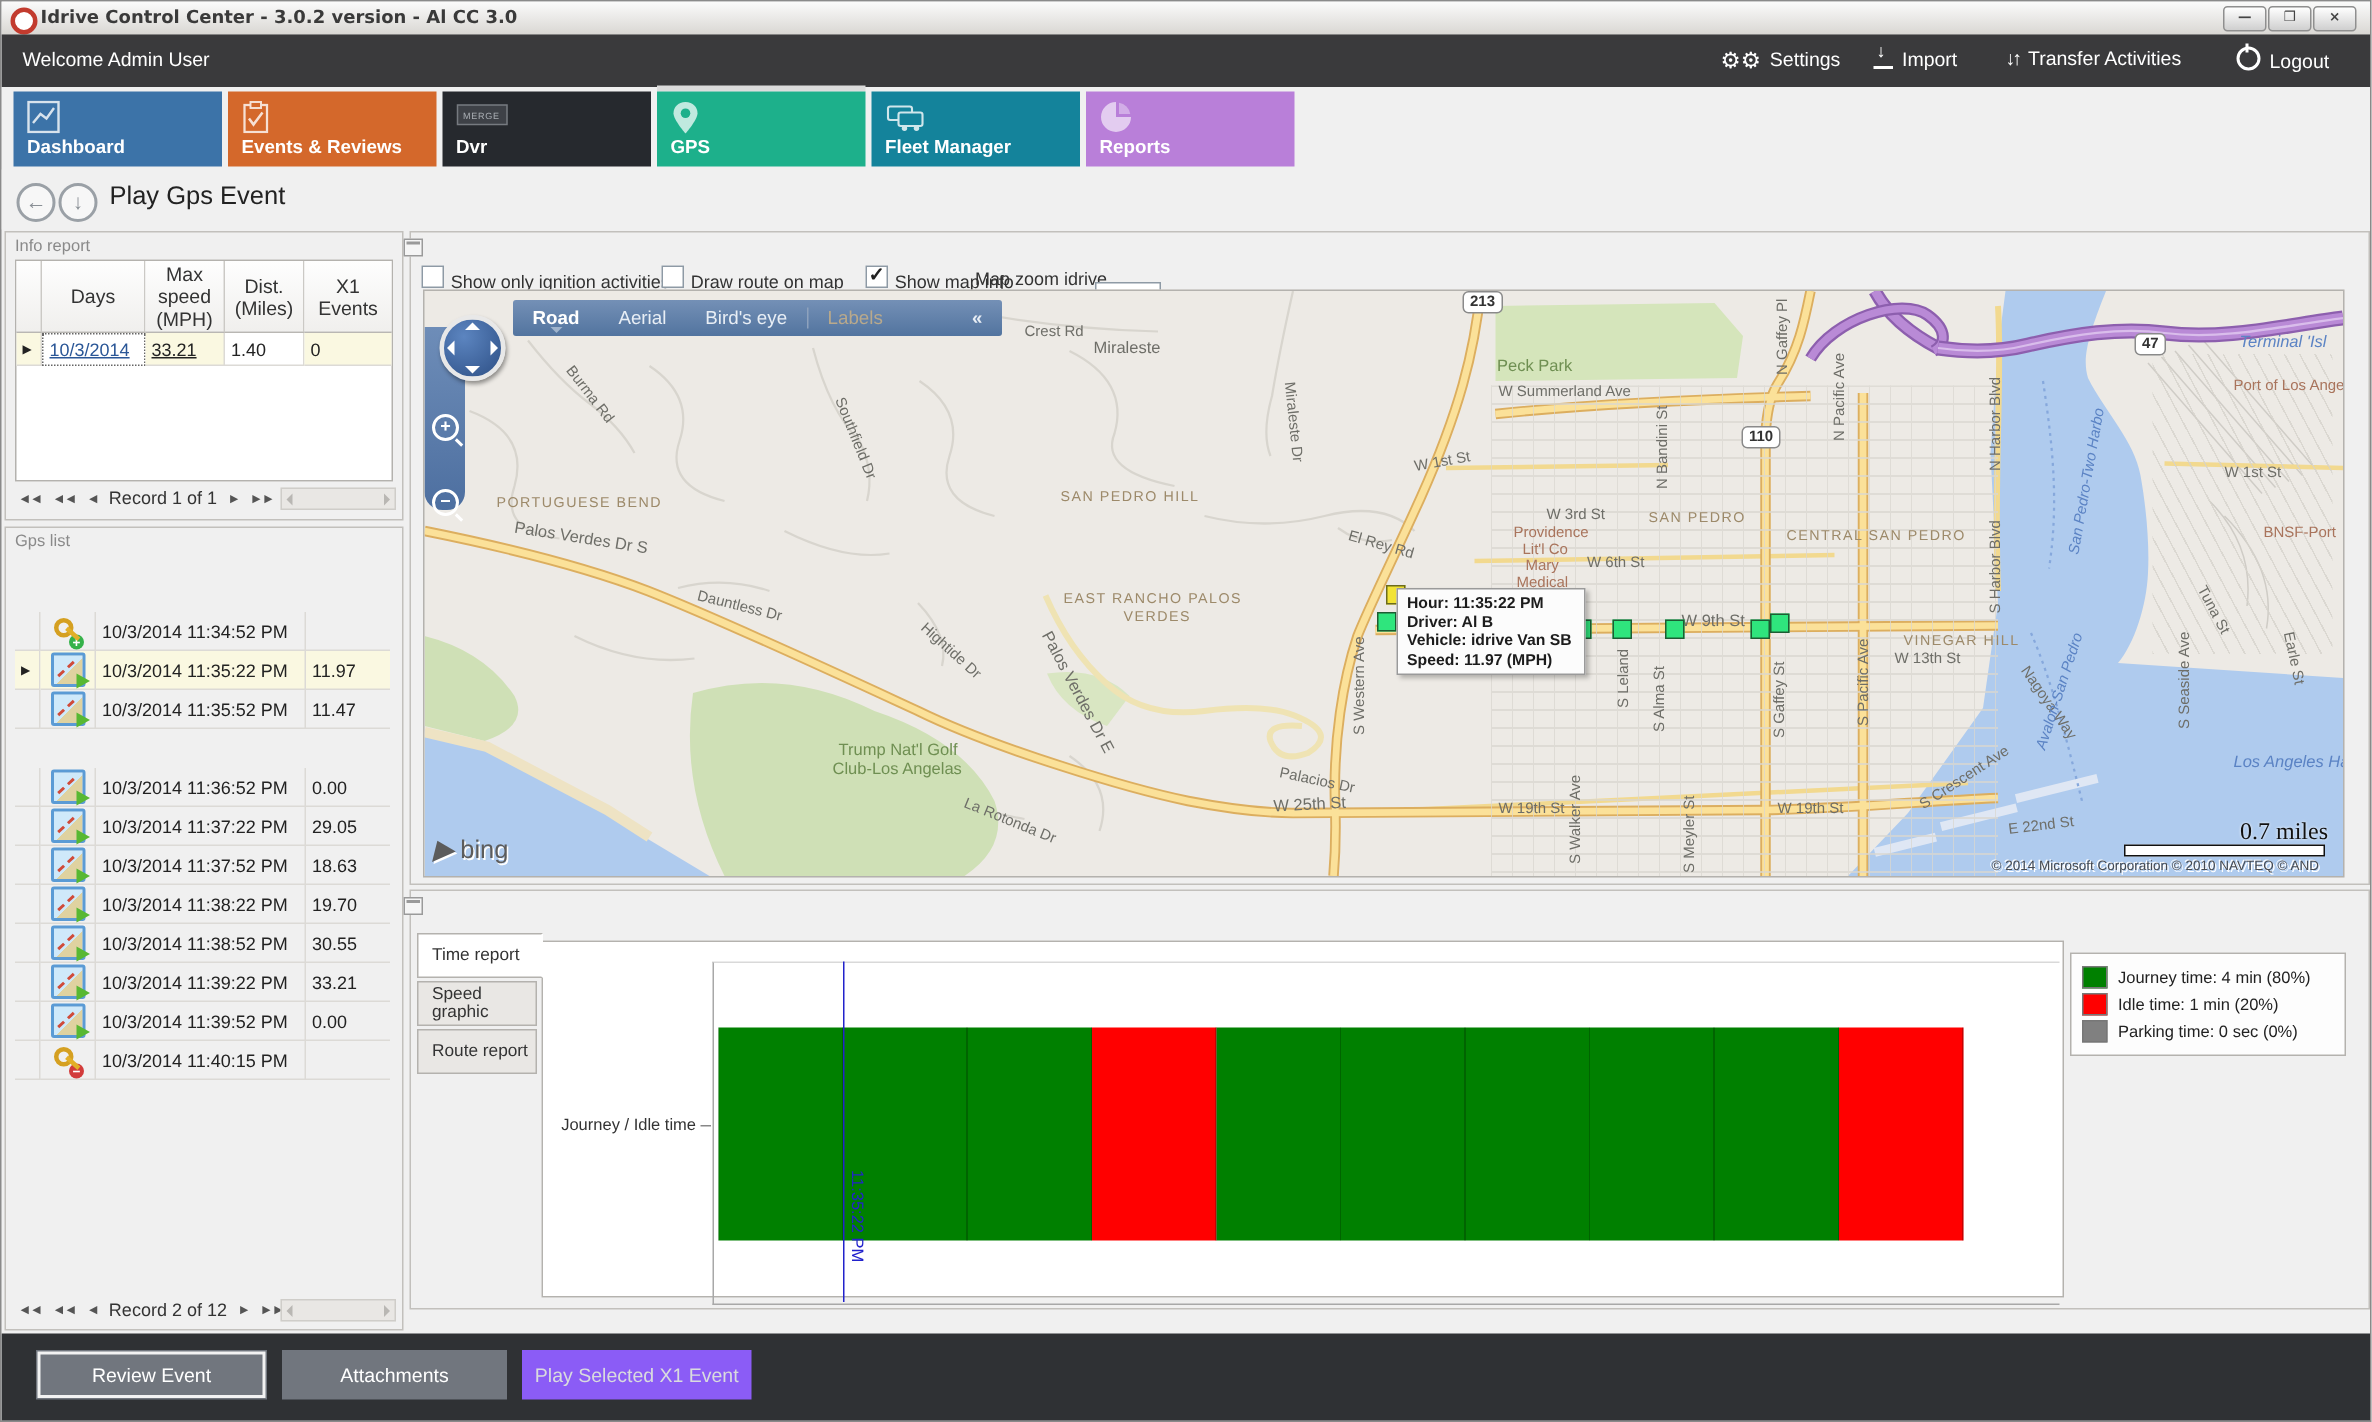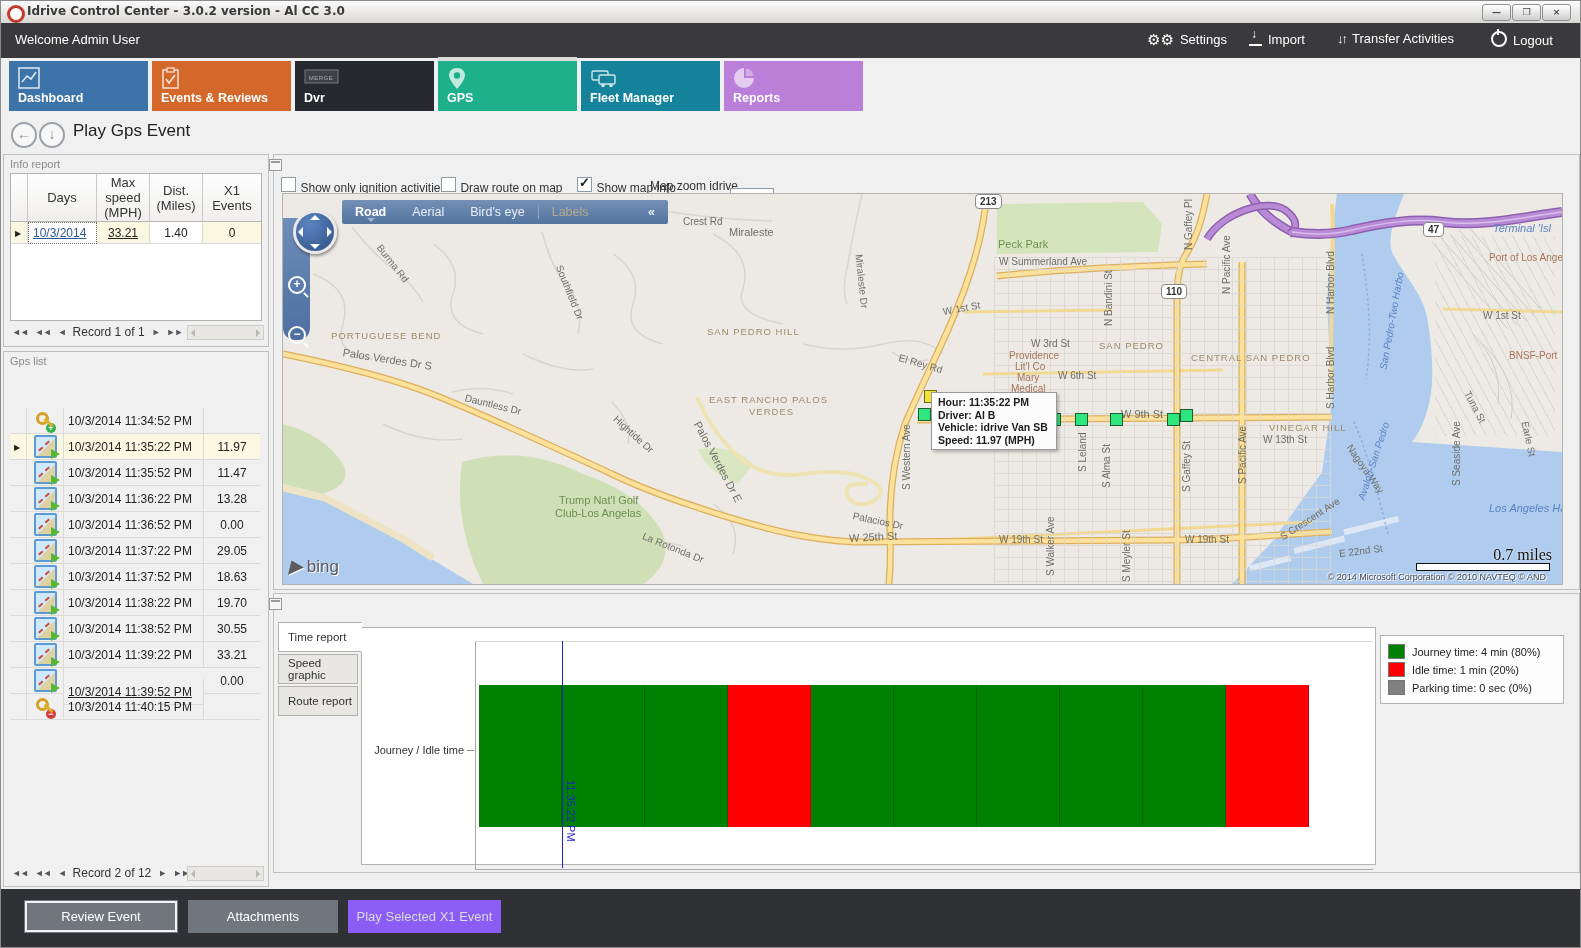--- a/index.html
+++ b/index.html
@@ -28,21 +28,21 @@
   
   #pagehdr{left:0;top:112px;width:100%;height:40px;background:#f0f0f0;}
   .circbtn{top:9px;width:22px;height:22px;border:2px solid #9aa0a6;border-radius:50%;color:#8a9096;text-align:center;line-height:21px;font-size:14px;background:#f7f7f7;}
   #pagehdr .ptitle{left:72px;top:8px;font-size:17px;color:#222;font-weight:500;}
   
   .cap{font-size:11px;color:#8a8a8a;}
   .panel{border:1px solid #c2c0bc;background:#f0f0f0;box-sizing:border-box;}
   .grid{background:#fff;border:1px solid #b4b2ae;box-sizing:border-box;}
   .hdrcell{background:linear-gradient(#fefefe,#f0efed);border-right:1px solid #cbc9c5;border-bottom:1px solid #b9b7b3;color:#333;font-size:13px;display:flex;align-items:center;justify-content:center;text-align:center;box-sizing:border-box;}
   .cell{border-right:1px solid #dcdad6;border-bottom:1px solid #dcdad6;font-size:12px;color:#222;display:flex;align-items:center;box-sizing:border-box;padding:0 4px;}
-  .num{justify-content:center;}
+  .num{justify-content:flex-start;}
   .selrow{background:#faf8e1;}
   .rowmark{position:relative;}
   .rowmark.on::after{content:"▶";font-size:8px;color:#222;position:absolute;left:4px;top:50%;transform:translateY(-50%);}
   .pager{font-size:12px;color:#333;display:flex;align-items:center;gap:7px;}
   .vcr{color:#555;font-size:9px;letter-spacing:-1px;cursor:pointer;}
   .mini-sb{background:#e9e7e4;border:1px solid #cfcdc9;height:13px;position:relative;}
   .mini-sb::before,.mini-sb::after{content:"";position:absolute;top:3px;border:4px solid transparent;}
   .mini-sb::before{left:3px;border-right-color:#b9b7b3;border-left:none;}
   .mini-sb::after{right:3px;border-left-color:#b9b7b3;border-right:none;}
   .datelink{color:#2b5797;text-decoration:underline;}
@@ -232,28 +232,20 @@
   </div>
 
   <div class="abs" style="left:6px;top:108px;width:252px;height:26px;">
     <div class="cell rowmark abs" style="left:0;top:0;width:17px;height:26px;"></div>
     <div class="cell abs" style="left:17px;top:0;width:37px;height:26px;justify-content:center;">
         <span class="ico-map"></span>
       </div>
     <div class="cell abs" style="left:54px;top:0;width:140px;height:26px;">10/3/2014 11:35:52 PM</div>
     <div class="cell num abs" style="left:194px;top:0;width:56px;height:26px;border-right:none;">11.47</div>
   </div>
-  <div class="abs" style="left:6px;top:134px;width:252px;height:26px;">
-    <div class="cell rowmark abs" style="left:0;top:0;width:17px;height:26px;"></div>
-    <div class="cell abs" style="left:17px;top:0;width:37px;height:26px;justify-content:center;">
-        <span class="ico-map"></span>
-      </div>
-    <div class="cell abs" style="left:54px;top:0;width:140px;height:26px;">10/3/2014 11:36:22 PM</div>
-    <div class="cell num abs" style="left:194px;top:0;width:56px;height:26px;border-right:none;">13.28</div>
-  </div>
   <div class="abs" style="left:6px;top:160px;width:252px;height:26px;">
     <div class="cell rowmark abs" style="left:0;top:0;width:17px;height:26px;"></div>
     <div class="cell abs" style="left:17px;top:0;width:37px;height:26px;justify-content:center;">
         <span class="ico-map"></span>
       </div>
     <div class="cell abs" style="left:54px;top:0;width:140px;height:26px;">10/3/2014 11:36:52 PM</div>
     <div class="cell num abs" style="left:194px;top:0;width:56px;height:26px;border-right:none;">0.00</div>
   </div>
   <div class="abs" style="left:6px;top:186px;width:252px;height:26px;">
     <div class="cell rowmark abs" style="left:0;top:0;width:17px;height:26px;"></div>
@@ -293,21 +285,21 @@
         <span class="ico-map"></span>
       </div>
     <div class="cell abs" style="left:54px;top:0;width:140px;height:26px;">10/3/2014 11:39:22 PM</div>
     <div class="cell num abs" style="left:194px;top:0;width:56px;height:26px;border-right:none;">33.21</div>
   </div>
   <div class="abs" style="left:6px;top:316px;width:252px;height:26px;">
     <div class="cell rowmark abs" style="left:0;top:0;width:17px;height:26px;"></div>
     <div class="cell abs" style="left:17px;top:0;width:37px;height:26px;justify-content:center;">
         <span class="ico-map"></span>
       </div>
-    <div class="cell abs" style="left:54px;top:11px;width:140px;height:26px;text-decoration:underline;">10/3/2014 11:39:52 PM</div>
+    <div class="cell abs" style="left:54px;top:0;width:140px;height:26px;">10/3/2014 11:39:52 PM</div>
     <div class="cell num abs" style="left:194px;top:0;width:56px;height:26px;border-right:none;">0.00</div>
   </div>
 
   <div class="abs" style="left:6px;top:342px;width:252px;height:26px;">
     <div class="cell rowmark abs" style="left:0;top:0;width:17px;height:26px;"></div>
     <div class="cell abs" style="left:17px;top:0;width:37px;height:26px;justify-content:center;">
         <span class="ico-key">
           <span class="keybadge kb-off">−</span>
         </span>
       </div>

